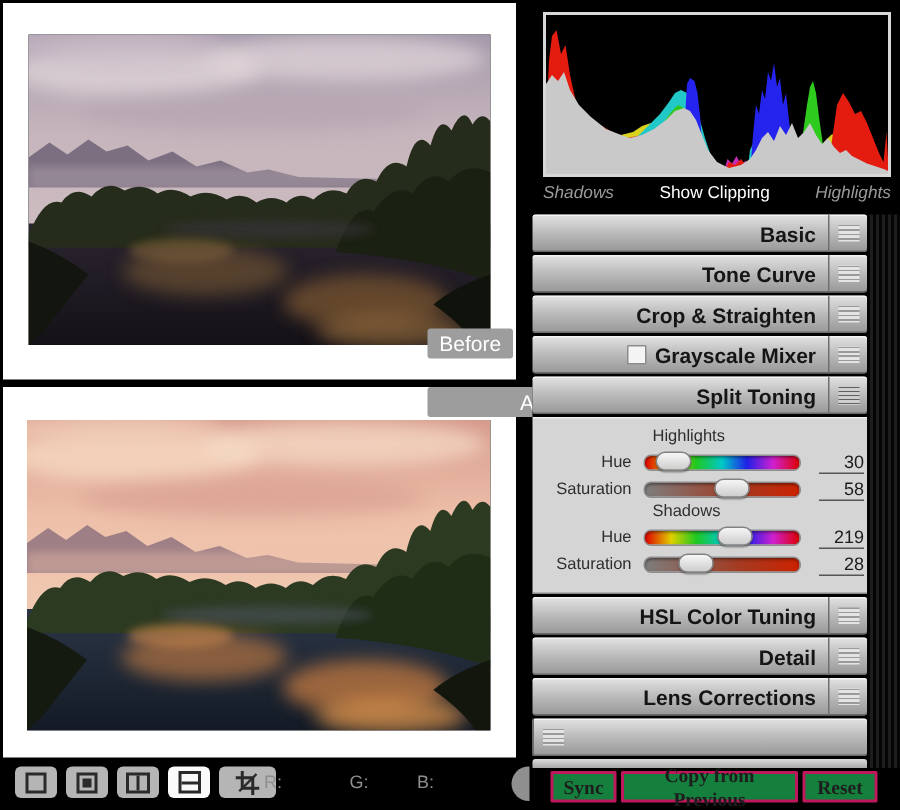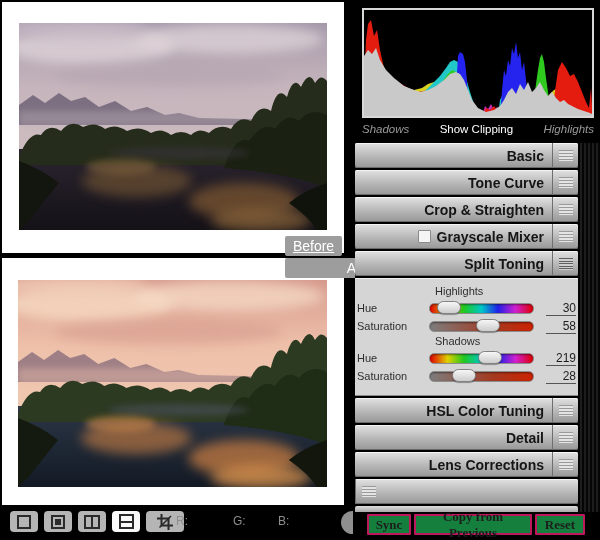--- a/index.html
+++ b/index.html
@@ -9,21 +9,21 @@
   
   .canvas{position:absolute;background:#fff;}
   .canvas-top{left:2px;top:2px;width:342px;height:251px;}
   .canvas-bottom{left:2px;top:258px;width:342px;height:247px;}
   .photo{position:absolute;overflow:hidden;background:#222;}
   .photo svg{display:block;width:100%;height:100%;}
   .photo-before{left:17px;top:21px;width:308px;height:207px;}
   .photo-after{left:16px;top:22px;width:309px;height:207px;}
   .ba-label{position:absolute;width:57px;height:20px;background:#9d9d9d;border-radius:2px;
             color:#fff;font-size:14px;line-height:20px;text-align:center;}
-  .before-label{left:283px;top:234px;text-decoration:underline;}
+  .before-label{left:283px;top:217px;}
   .after-label{left:283px;top:0px;padding-left:48px;}
 
   
   .right-pane{position:absolute;left:355px;top:0;width:245px;height:540px;background:#000;}
   .histo-box{position:absolute;left:7px;top:8px;width:228px;height:106px;
              border:2px solid #d8d8d8;background:#000;}
   .histo-box svg{display:block;width:100%;height:100%;}
   .histo-labels{position:absolute;left:7px;top:121px;width:232px;height:16px;
                 display:flex;justify-content:space-between;align-items:center;}
   .histo-side{color:#9a9a9a;font-style:italic;font-size:11.5px;}
@@ -47,21 +47,21 @@
       background:repeating-linear-gradient(#5f5f5f 0 1px,#cfcfcf 1px 2.6px);height:12px;}
   .checkbox{width:11px;height:11px;background:#f4f4f4;border:1px solid #8b8b8b;
             border-radius:1px;box-shadow:inset 0 0 1px #fff;}
 
   
   .st-content{height:118px;margin-bottom:2px;background:#d5d5d5;
               box-shadow:inset 0 1px 0 #efefef, inset 0 -1px 0 #8a8a8a;
               padding-top:7px;box-sizing:border-box;}
   .st-section{margin-left:80px;font-size:11px;color:#2e2e2e;height:14px;}
   .st-row{display:flex;align-items:center;height:18px;padding-left:2px;}
-  .st-label{width:64px;text-align:left;font-size:11px;color:#2e2e2e;padding-right:8px;}
+  .st-label{width:64px;text-align:right;font-size:11px;color:#2e2e2e;padding-right:8px;}
   .slider{position:relative;width:103px;height:9px;border-radius:5px;
           border:1px solid #8d8d8d;box-shadow:inset 0 1px 2px rgba(0,0,0,.45);}
   .slider.hue{background:linear-gradient(to right,#e00000,#e0d000 17%,#20c820 33%,
               #00c8c8 50%,#2020e8 66%,#d020d0 83%,#e00000);}
   .slider.sat{background:linear-gradient(to right,#7d7d7d,#a33b22 60%,#cc2200);}
   .thumb{position:absolute;top:-3px;width:24px;height:13px;border-radius:7px;
          background:linear-gradient(#f6f6f6,#cdcdcd);border:1px solid #828282;
          box-shadow:0 1px 1px rgba(0,0,0,.35);box-sizing:border-box;}
   .st-value{width:30px;margin-left:12px;text-align:right;font-size:12px;color:#1c1c1c;
             border-bottom:1px solid #555;line-height:14px;}

